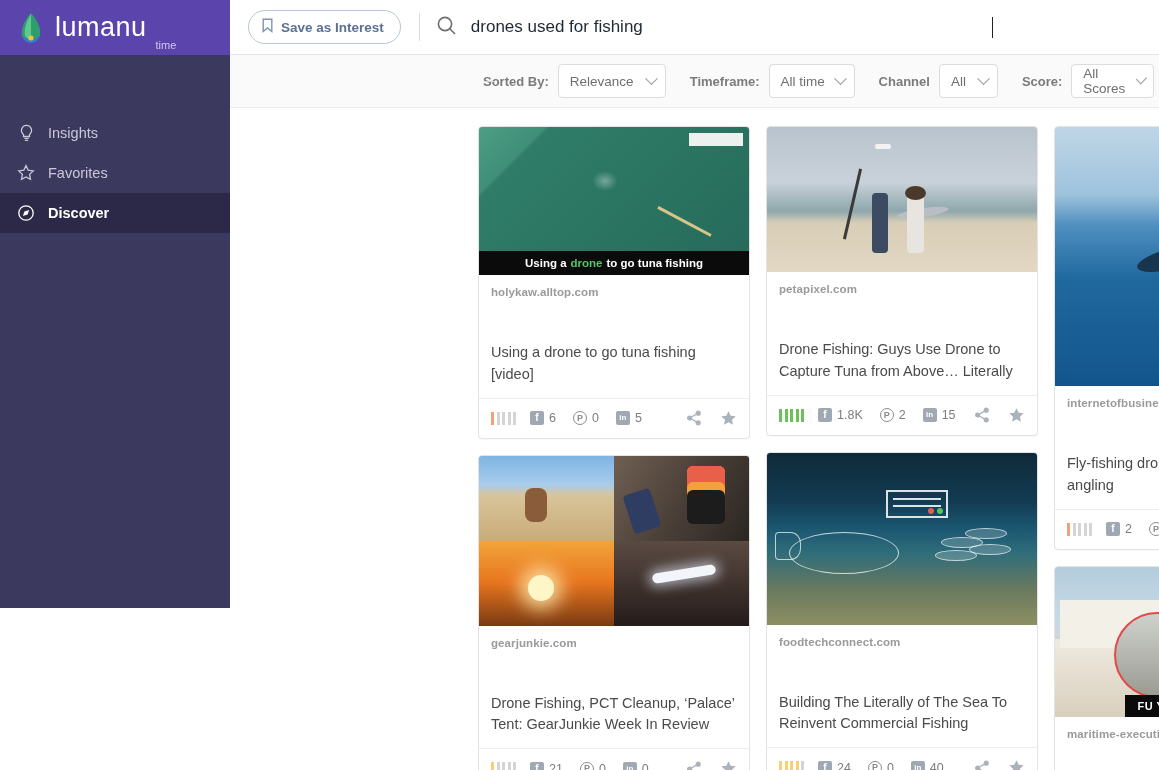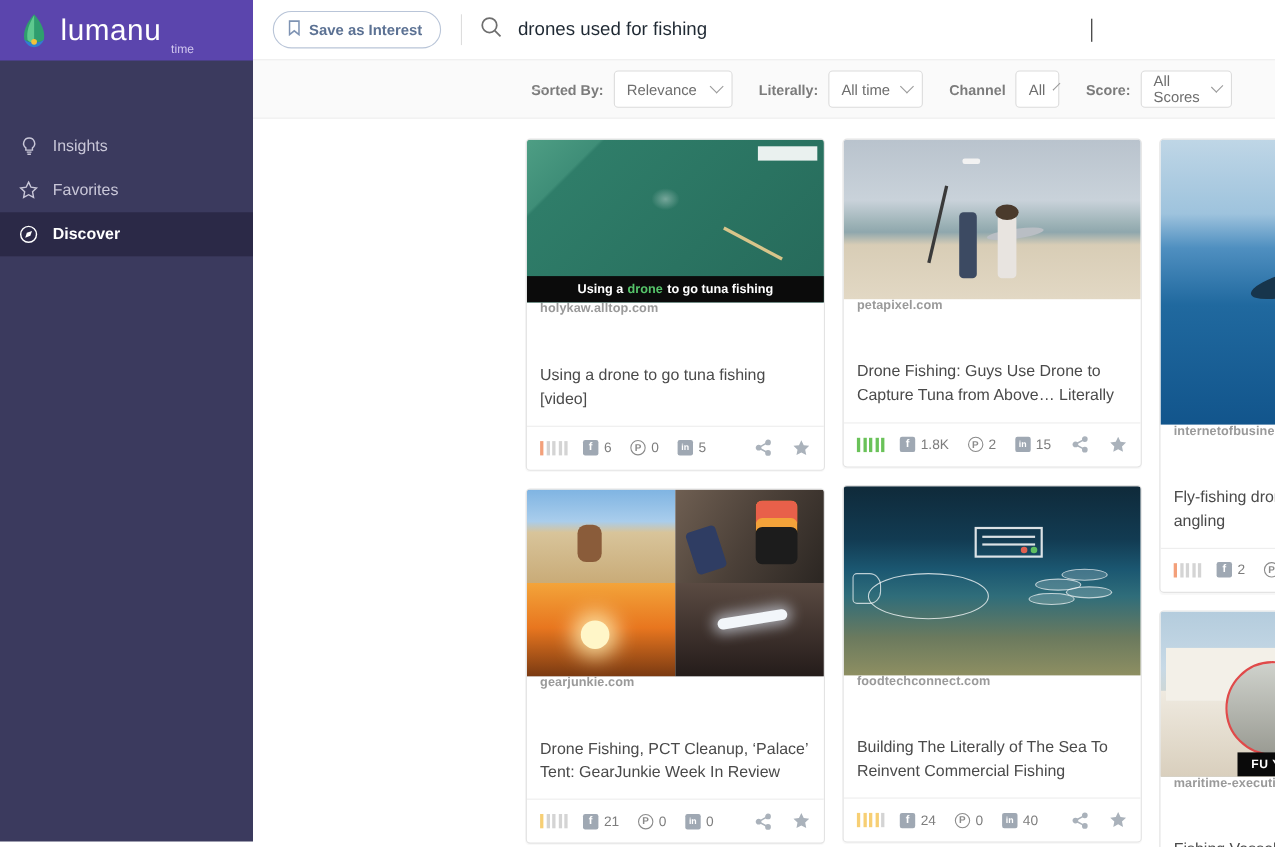--- a/index.html
+++ b/index.html
@@ -6,21 +6,21 @@
   html, body {
     width: 1159px; height: 770px;
     overflow: hidden;
     font-family: "Liberation Sans", sans-serif;
     background: #ffffff;
   }
   #app { position: relative; width: 1159px; height: 770px; display: flex; }
 
   
   .sidebar {
-    width: 230px; min-width: 230px; height: 765px;
+    width: 230px; min-width: 230px; height: 608px;
     background: #3b3a5e;
     display: flex; flex-direction: column;
   }
   .brand {
     height: 55px; background: #5b45ad;
     display: flex; align-items: center; padding-left: 16px; gap: 9px;
   }
   .brand-logo { width: 30px; height: 32px; position: relative; }
   .brand-name {
     color: #ffffff; font-size: 27px; letter-spacing: .5px;
@@ -91,21 +91,21 @@
     background: #ffffff; border: 1px solid #e3e3e3; border-radius: 4px;
     overflow: hidden; box-shadow: 0 1px 1px rgba(0,0,0,.03);
   }
   .thumb { width: 100%; position: relative; overflow: hidden; background: #ccc; }
   .thumb-cap {
     position: absolute; left: 0; right: 0; bottom: 0; height: 24px;
     background: #0b0b0b; color: #fff; font-size: 11.5px; font-weight: bold;
     display: flex; align-items: center; justify-content: center; gap: 4px;
   }
   .thumb-cap em { color: #56c46a; font-style: normal; }
-  .card-body { padding: 0 12px 12px 12px; }
+  .card-body { padding: 11px 12px 12px 12px; }
   .source { font-size: 11.5px; color: #9a9a9a; font-weight: bold; margin-bottom: 7px; letter-spacing: .1px;}
   .title { font-size: 14.5px; font-weight: normal; color: #4a4a4a; line-height: 1.5; margin-top: 44px; }
   .card-foot {
     border-top: 1px solid #ededed; height: 40px; display: flex;
     align-items: center; padding: 0 12px; gap: 10px;
   }
   .score { display: flex; gap: 2.5px; align-items: center; margin-right: 4px;}
   .score i { display: block; width: 3px; height: 13px; background: #d4d4d4; }
   .metric { display: flex; align-items: center; gap: 5px; font-size: 12.5px; color: #7d7d7d; }
   .metric + .metric { margin-left: 7px; }
@@ -237,29 +237,29 @@
 
     <div class="filterbar">
       <div class="filter-group">
         <span class="filter-label">Sorted By:</span>
         <div class="select" style="width:108px">
           <span>Relevance</span>
           <span class="chev" style="margin-left:auto"></span>
         </div>
       </div>
       <div class="filter-group">
-        <span class="filter-label">Literally:</span>
+        <span class="filter-label">Timeframe:</span>
         <div class="select" style="width:86px">
           <span>All time</span>
           <span class="chev" style="margin-left:auto"></span>
         </div>
       </div>
       <div class="filter-group">
         <span class="filter-label">Channel</span>
-        <div class="select" style="width:40px">
+        <div class="select" style="width:59px">
           <span>All</span>
           <span class="chev" style="margin-left:auto"></span>
         </div>
       </div>
       <div class="filter-group">
         <span class="filter-label">Score:</span>
         <div class="select" style="width:83px">
           <span>All Scores</span>
           <span class="chev" style="margin-left:auto"></span>
         </div>

